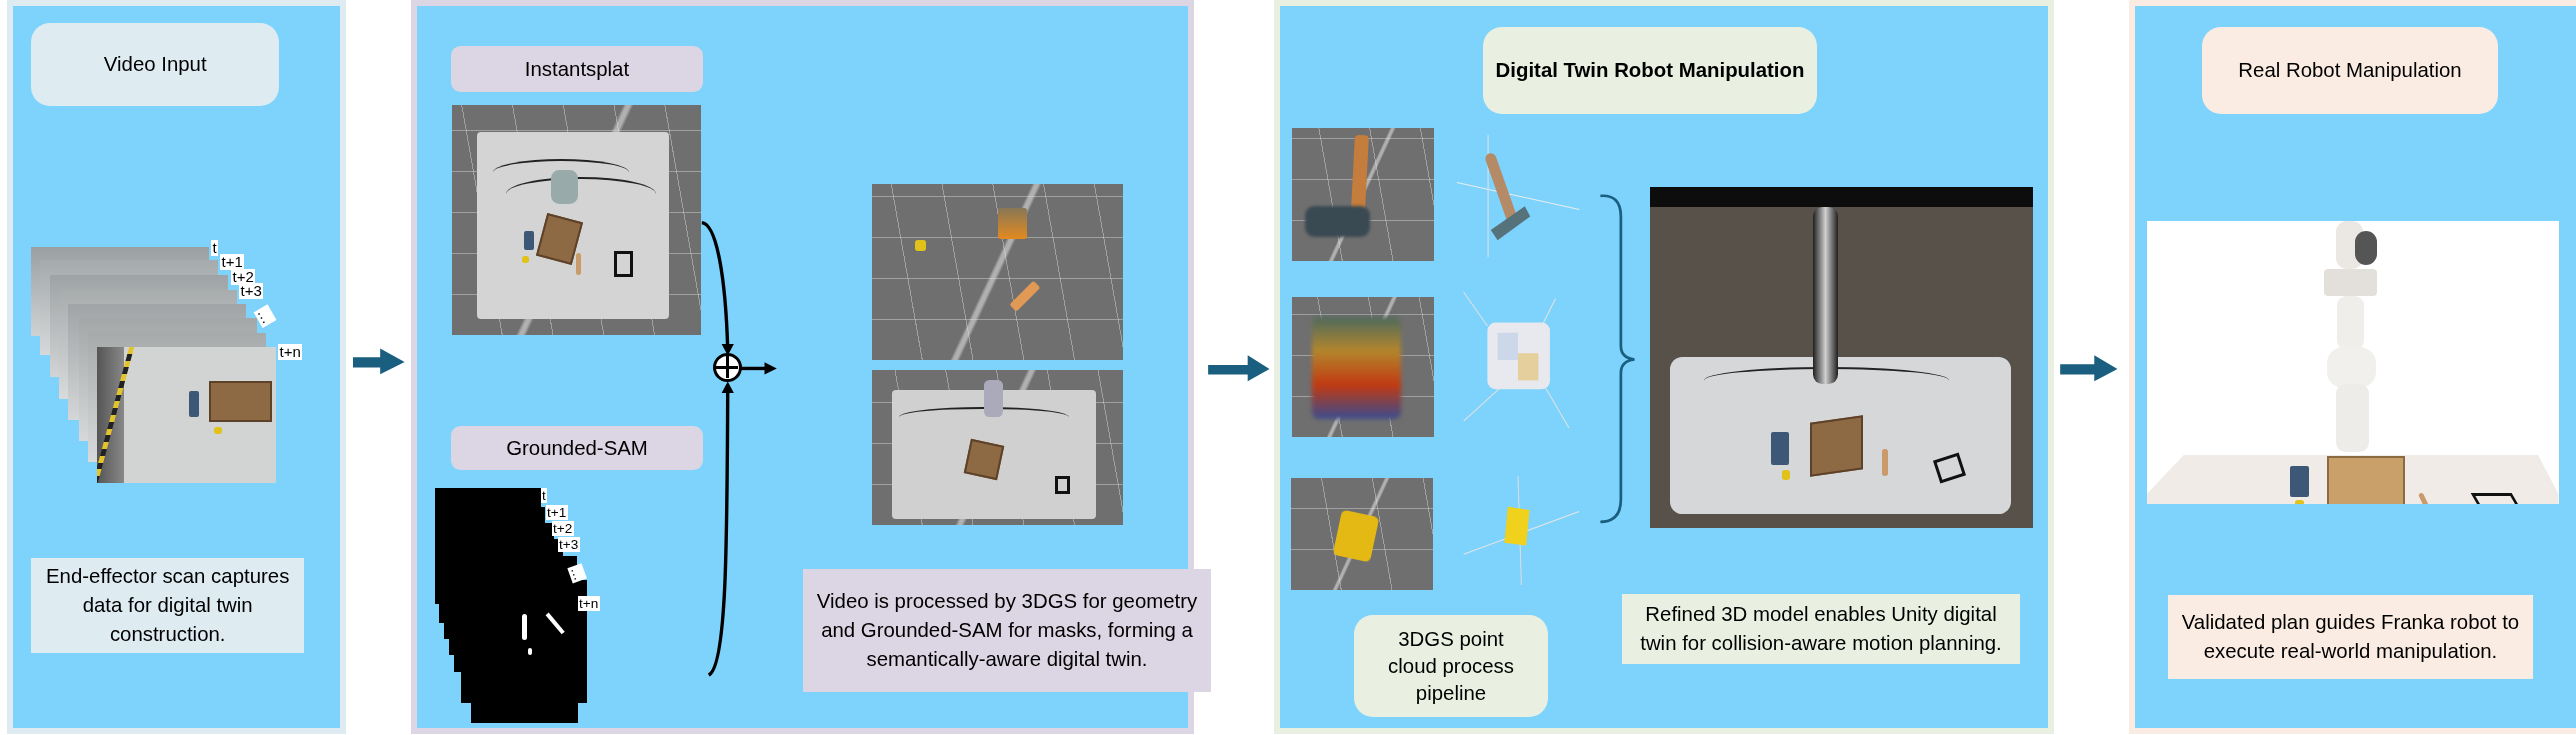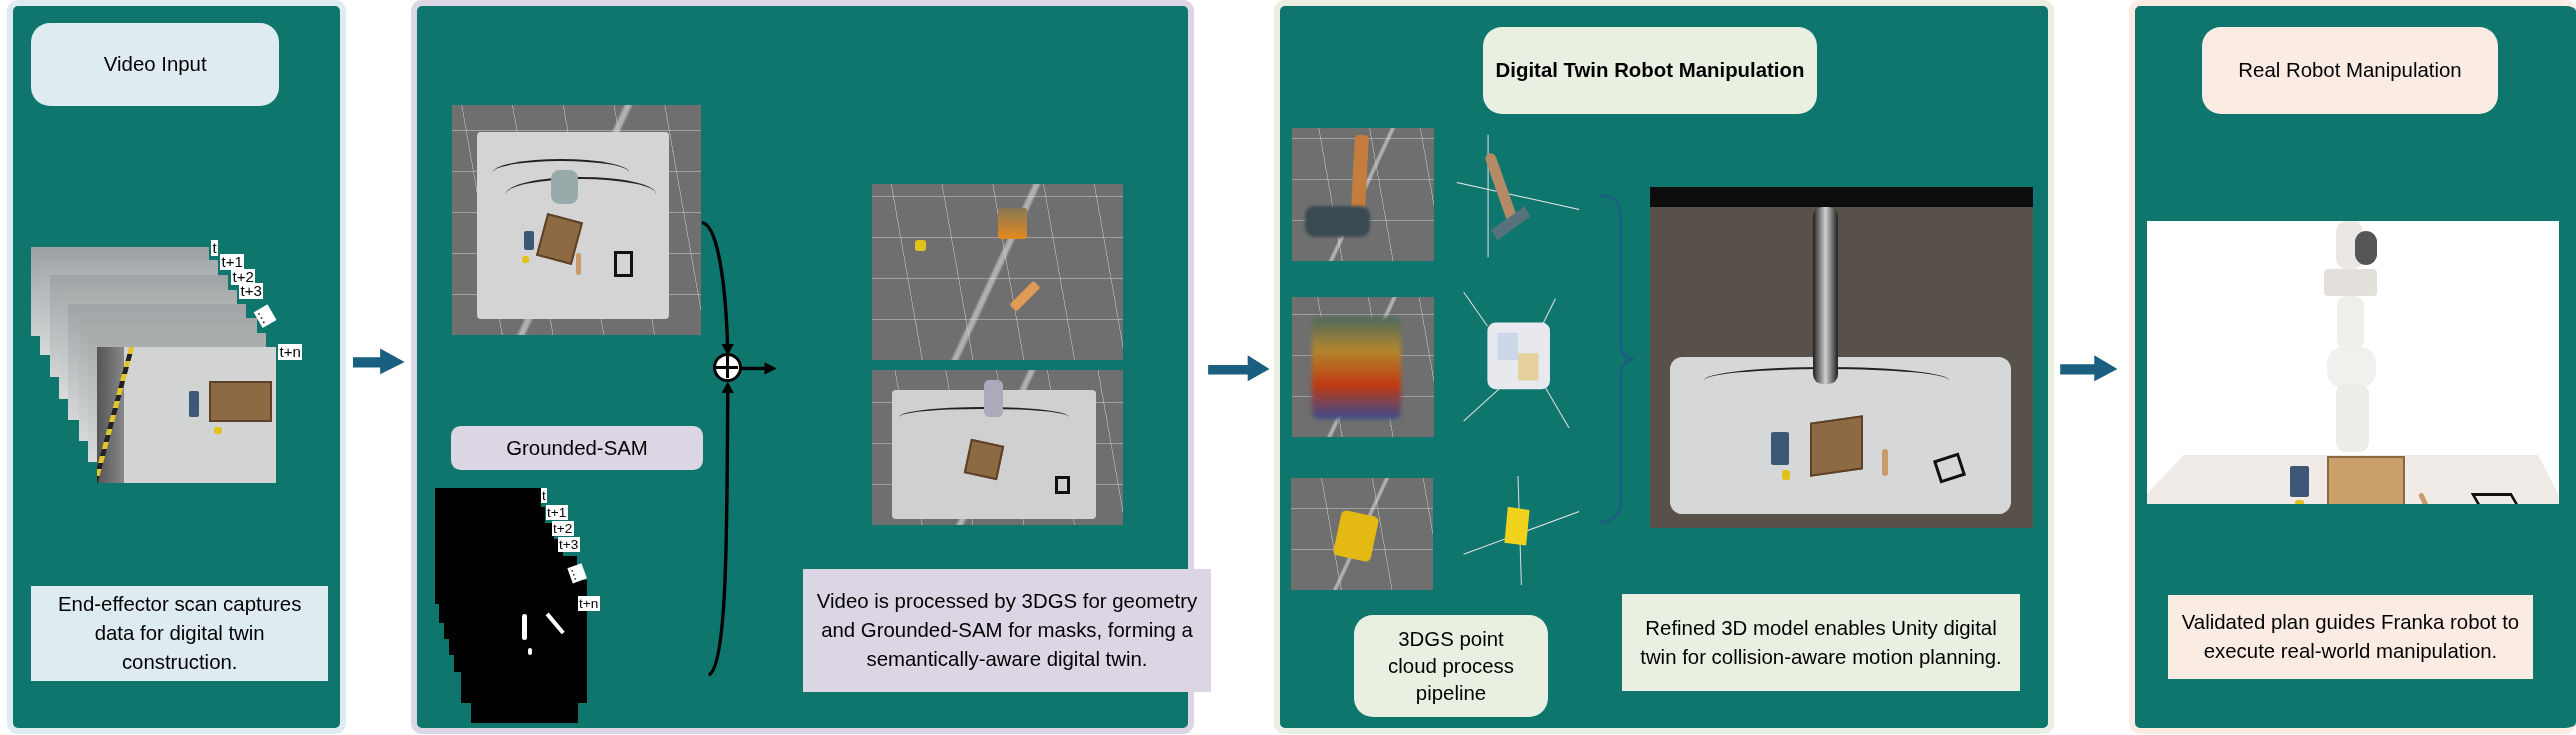--- a/index.html
+++ b/index.html
@@ -1,20 +1,20 @@
 <!DOCTYPE html>
 <html style="font-size:11px"><head>
   <meta charset="utf-8">
   <style>
     * { box-sizing: border-box; margin: 0; padding: 0; }
     html, body { width: 2576px; height: 736px; background: #ffffff; overflow: hidden; }
     body { position: relative; font-family: "Liberation Sans", "DejaVu Sans", sans-serif; color: #000; }
     .abs { position: absolute; }
 
-    .panel { position: absolute; background: #0f766e; border-radius: 11px; }
+    .panel { position: absolute; background: #7dd3fc; }
     .panel-video { left: 6.8px; top: 0; width: 339px; height: 734px; border: 6.8px solid #deebf1; }
     .panel-seg   { left: 411px; top: 0; width: 783px; height: 734px; border: 6.8px solid #dcd5e3; }
     .panel-twin  { left: 1274px; top: 0; width: 780px; height: 734px; border: 6.8px solid #e9f0e1; }
     .panel-real  { left: 2129px; top: 0; width: 447px; height: 734px; border: 6.8px solid #faece2; border-right: none; }
 
     .pill { position: absolute; display: flex; align-items: center; justify-content: center; text-align: center;
             border-radius: 19px; font-size: 20.4px; line-height: 27px; }
     .caption { position: absolute; display: flex; align-items: center; justify-content: center; text-align: center;
                font-size: 20.4px; line-height: 29px; padding: 0 9.5px; }
 
@@ -63,30 +63,33 @@
       <div class="obj-cube" style="left:117px; top:80px; width:8.2px; height:6.8px;"></div>
     </div>
     <span class="frame-label" style="left:180px; top:0;">t</span>
     <span class="frame-label" style="left:189px; top:13.6px;">t+1</span>
     <span class="frame-label" style="left:200px; top:29px;">t+2</span>
     <span class="frame-label" style="left:208px; top:43px;">t+3</span>
     <span class="frame-label" style="left:225px; top:68px; transform:rotate(60deg);">…</span>
     <span class="frame-label" style="left:247px; top:104px;">t+n</span>
   </div>
 
-  <div class="caption" style="left:18.4px; top:580px; width:297px; height:95px; background:#deebf1;">
+  <div class="caption" style="left:18.4px; top:552px; width:273px; height:95px; background:#deebf1;">
     <span>End-effector scan captures data for digital twin construction.</span>
   </div>
 </div>
 
 <svg class="flow-arrow" style="left:353px; top:347px;" width="53" height="30" viewBox="0 0 78 44">
   <polygon points="0,15 40,15 40,2 76,22 40,40 40,30 0,30" fill="#1a5e80"></polygon>
 </svg>
 
 <div class="panel panel-seg">
+  <div class="pill" style="left:34px; top:40px; width:252px; height:46px; background:#dcd5e3; border-radius:9.5px;">
+    <span>Instantsplat</span>
+  </div>
 
   <div class="photo grid-floor" style="left:35px; top:99px; width:249px; height:230px;">
     <div class="scene-table" style="left:24.5px; top:27px; width:192px; height:187px; background:#d4d4d4;"></div>
     <div class="cable" style="left:41px; top:54px; width:136px; height:27px;"></div>
     <div class="cable" style="left:54px; top:72px; width:150px; height:34px;"></div>
     <div class="abs" style="left:99px; top:65px; width:27px; height:34px; background:#9aa; border-radius:8.2px;"></div>
     <div class="obj-box" style="left:89px; top:112px; width:37px; height:44px; transform:rotate(15deg);"></div>
     <div class="obj-can" style="left:72px; top:126px; width:9.5px; height:19px;"></div>
     <div class="obj-cube" style="left:70px; top:151px; width:6.8px; height:6.8px;"></div>
     <div class="obj-hammer" style="left:124px; top:148px; width:4.8px; height:22px;"></div>
@@ -204,21 +207,21 @@
     <div class="obj-can" style="left:121px; top:245px; width:17.7px; height:33px;"></div>
     <div class="obj-cube" style="left:132px; top:283px; width:8.2px; height:9.5px;"></div>
     <div class="obj-hammer" style="left:232px; top:262px; width:6.1px; height:27px;"></div>
     <div class="obj-frame" style="left:286px; top:269px; width:27px; height:24px; transform:rotate(-18deg);"></div>
   </div>
 
   <div class="pill" style="left:74px; top:609px; width:194px; height:102px; background:#e9f0e1; padding:0 27px;">
     <span>3DGS point cloud process pipeline</span>
   </div>
 
-  <div class="caption" style="left:342px; top:588px; width:398px; height:97px; background:#e9f0e1;">
+  <div class="caption" style="left:342px; top:588px; width:398px; height:70px; background:#e9f0e1;">
     <span>Refined 3D model enables Unity digital twin for collision-aware motion planning.</span>
   </div>
 </div>
 
 <svg class="flow-arrow" style="left:2060px; top:354px;" width="59" height="30" viewBox="0 0 86 44">
   <polygon points="0,15 50,15 50,2 84,22 50,40 50,30 0,30" fill="#1a5e80"></polygon>
 </svg>
 
 <div class="panel panel-real">
   <div class="pill" style="left:67px; top:21px; width:296px; height:87px; background:#faece2;">

